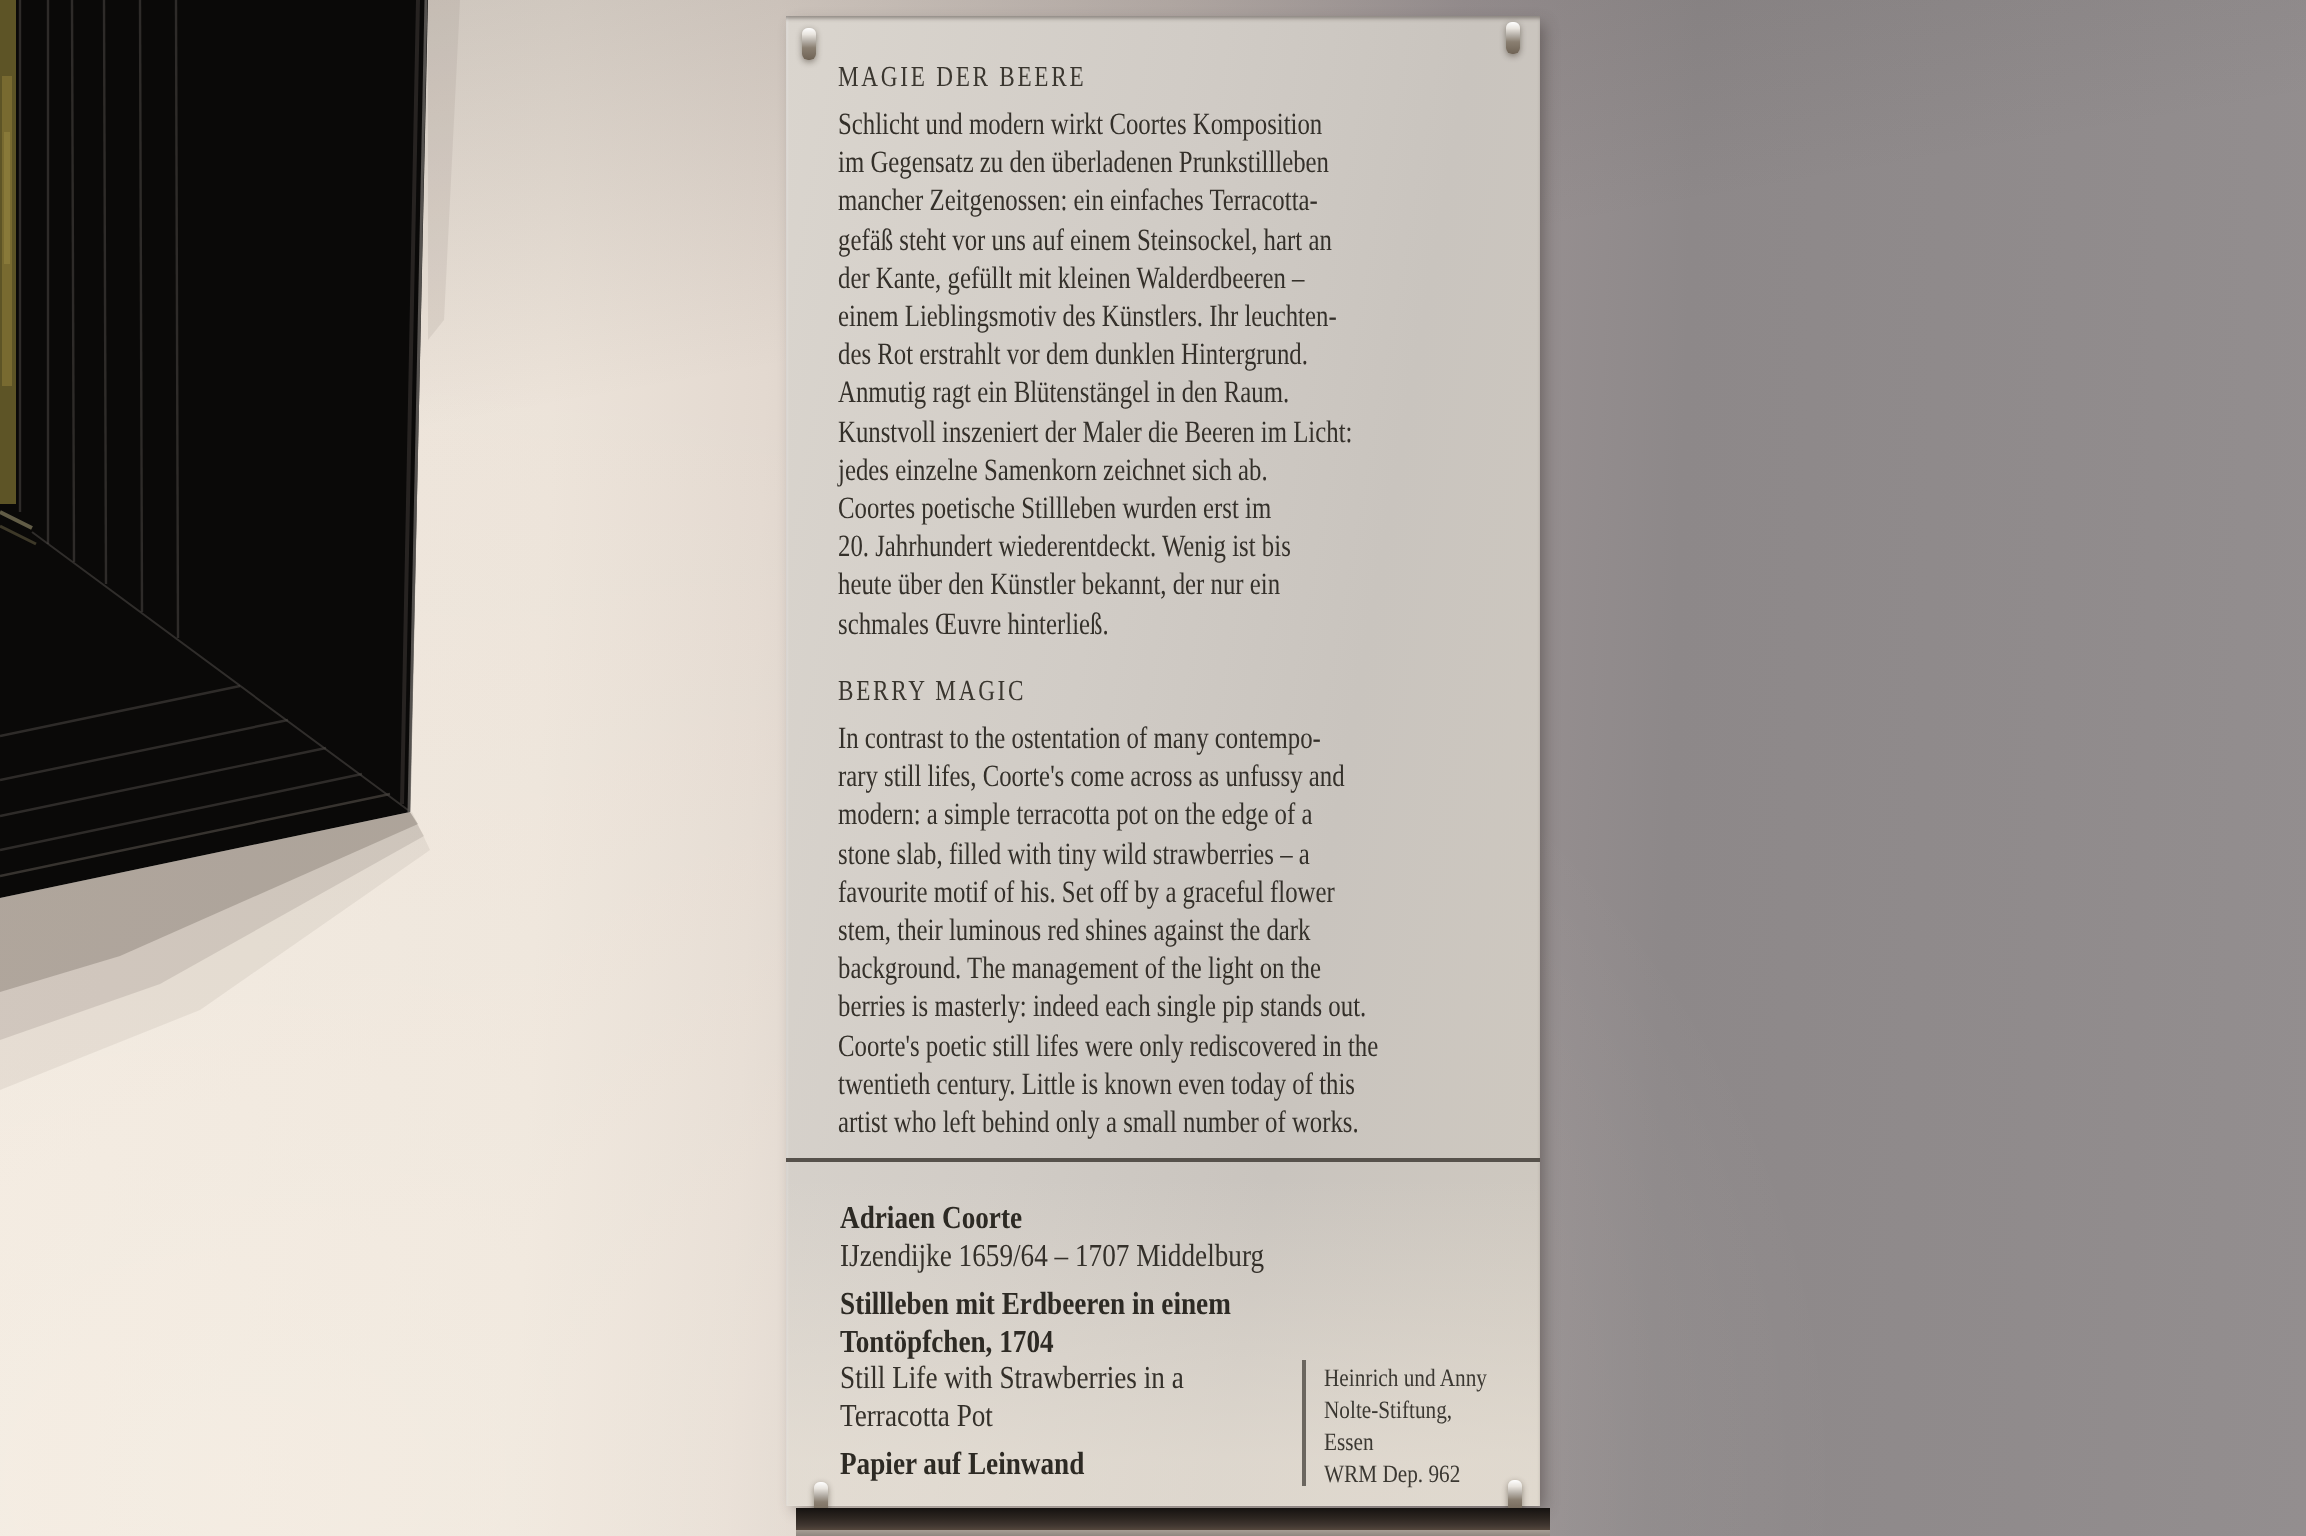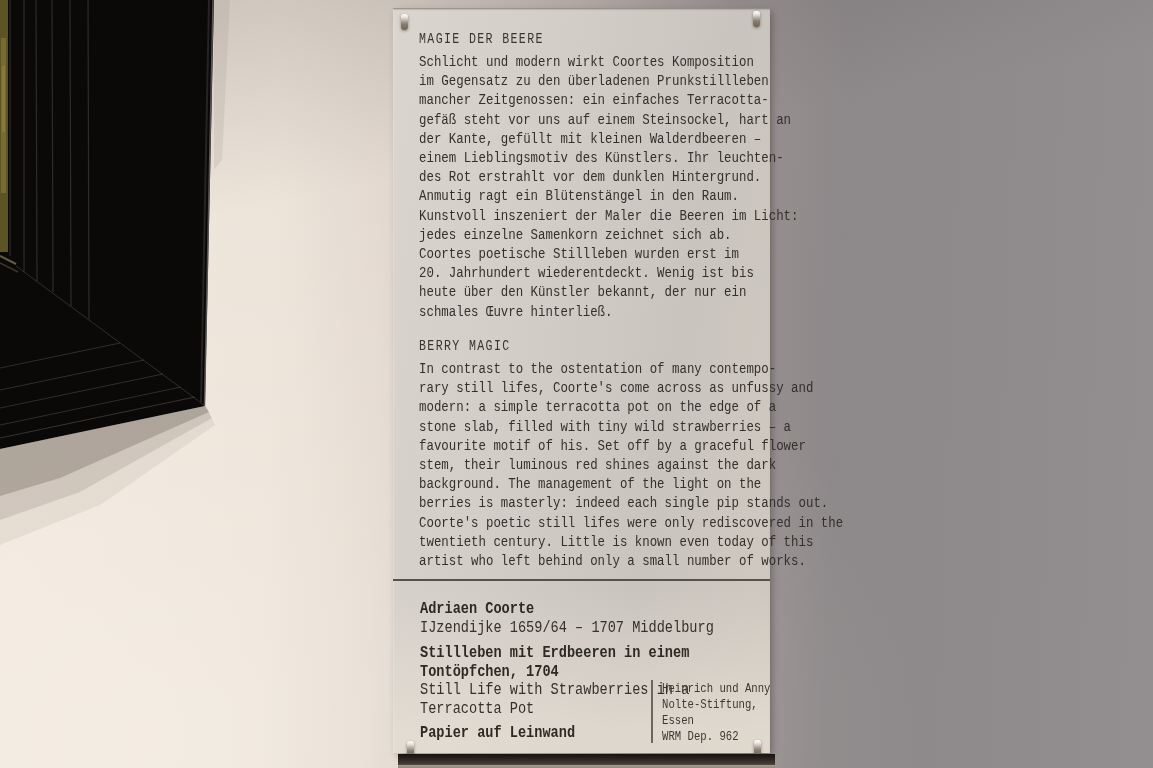--- a/index.html
+++ b/index.html
@@ -1,18 +1,18 @@
 <!DOCTYPE html>
 <html><head>
 <meta charset="utf-8">
 <style>
   html,body { margin:0; padding:0; background:#777; }
   .stage {
     position:relative; width:1153px; height:768px; overflow:hidden;
-    font-family:Liberation Mono, monospace;
+    font-family:Liberation Serif, serif;
     background:
       radial-gradient(ellipse at 10% 96%, rgba(255,250,240,.35), rgba(255,250,240,0) 55%),
       linear-gradient(170deg, rgba(62,58,56,.20) 0%, rgba(62,58,56,0) 26%),
       linear-gradient(92deg, #f0e7dd 0%, #ece3d9 24%, #e3d9d0 33%, #bdb3ae 50%, #9b9394 62%, #8d8889 72%, #908b8c 88%, #938e8f 100%);
   }
   .frame-svg { position:absolute; left:0; top:0; }
 
   
   .label {
     position:absolute; left:393px; top:8px; width:377px; height:745px;

